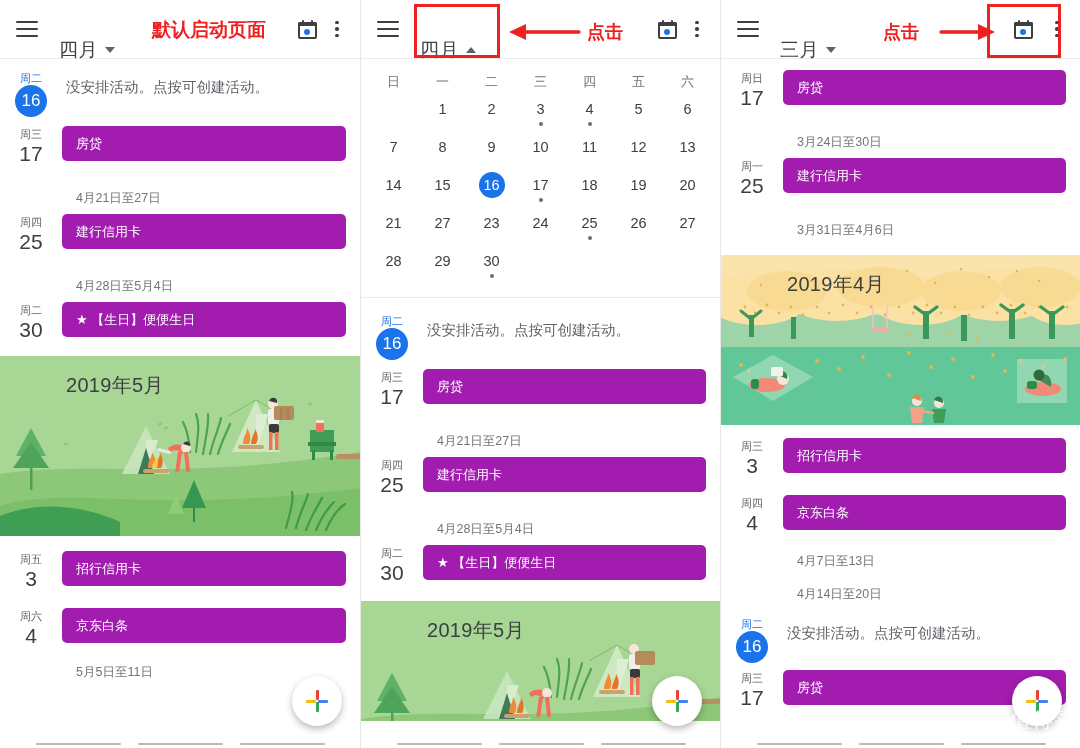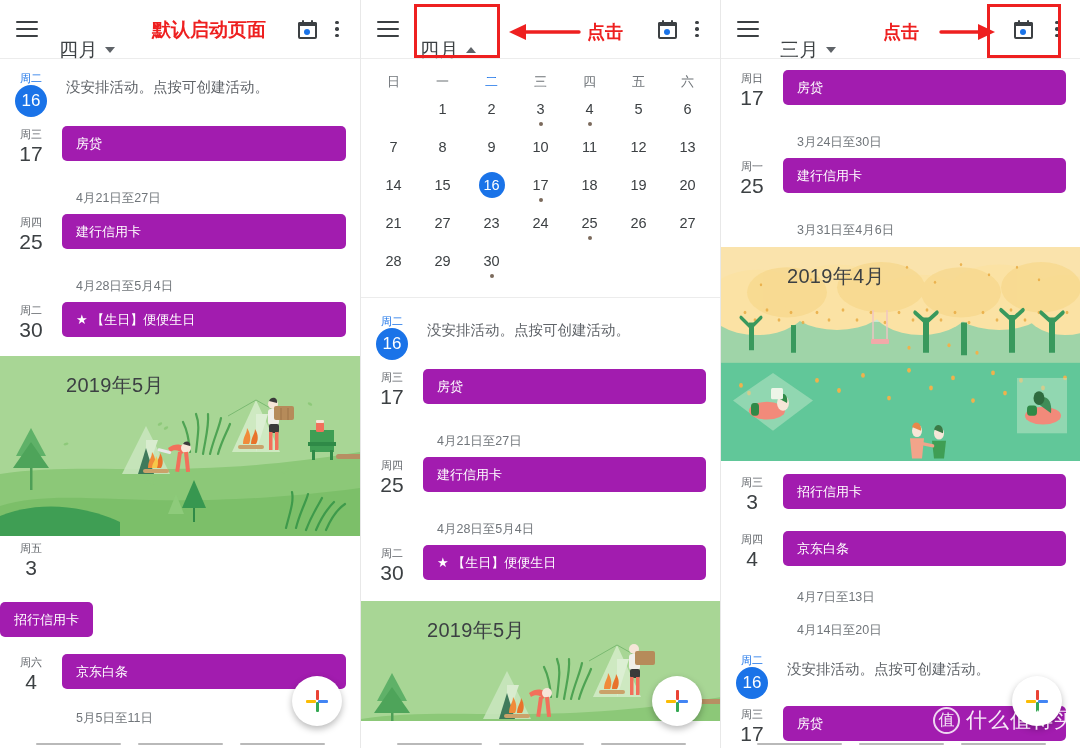--- a/index.html
+++ b/index.html
@@ -364,21 +364,21 @@
             <ellipse cx="284" cy="116" rx="2.5" ry="1.3" transform="rotate(20 284 116)"></ellipse>
             <ellipse cx="290" cy="112" rx="2.5" ry="1.3" transform="rotate(20 290 112)"></ellipse>
             <ellipse cx="146" cy="124" rx="2.5" ry="1.3" transform="rotate(-20 146 124)"></ellipse>
             <ellipse cx="152" cy="128" rx="2.5" ry="1.3" transform="rotate(-20 152 128)"></ellipse>
             <ellipse cx="310" cy="48" rx="2.5" ry="1.3" transform="rotate(30 310 48)"></ellipse>
             <ellipse cx="66" cy="88" rx="2.5" ry="1.3" transform="rotate(-10 66 88)"></ellipse>
           </g>
         </svg>
       </div>
 
-      <div class="srow" style="margin-top:1px;flex-direction:column;">
+      <div class="srow" style="margin-top:12px;">
         <div class="daycol">
           <div class="dow">周五</div>
           <div class="dnum">3</div>
         </div>
         <div class="evt">招行信用卡</div>
       </div>
       <div class="gap"></div>
 
       <div class="srow">
         <div class="daycol">
@@ -733,21 +733,21 @@
       <div class="srow">
         <div class="daycol">
           <div class="dow">周一</div>
           <div class="dnum">25</div>
         </div>
         <div class="evt">建行信用卡</div>
       </div>
       <div class="gap"></div>
       <div class="weeklabel">3月31日至4月6日</div>
 
-      <div class="banner" style="height:214px; margin-top:4px;">
+      <div class="banner" style="height:170px; margin-top:12px;">
         <div class="btitle">2019年4月</div>
         <svg viewBox="0 0 360 170" preserveAspectRatio="none">
           <rect width="360" height="170" fill="#fae3ac"></rect>
           <rect y="44" width="360" height="26" fill="#d8ecde"></rect>
           <path d="M0 52 C 60 40, 130 54, 200 44 C 260 36, 320 50, 360 42 L360 72 L0 72Z" fill="#cfe8d4"></path>
           <path d="M0 60 C 80 52, 160 66, 260 56 C 310 51, 340 58, 360 55 L360 96 L0 96Z" fill="#9fd4a8"></path>
           <rect y="92" width="360" height="78" fill="#61c799"></rect>
 
           <g fill="#fbe2a4">
             <ellipse cx="36" cy="44" rx="52" ry="26"></ellipse>

